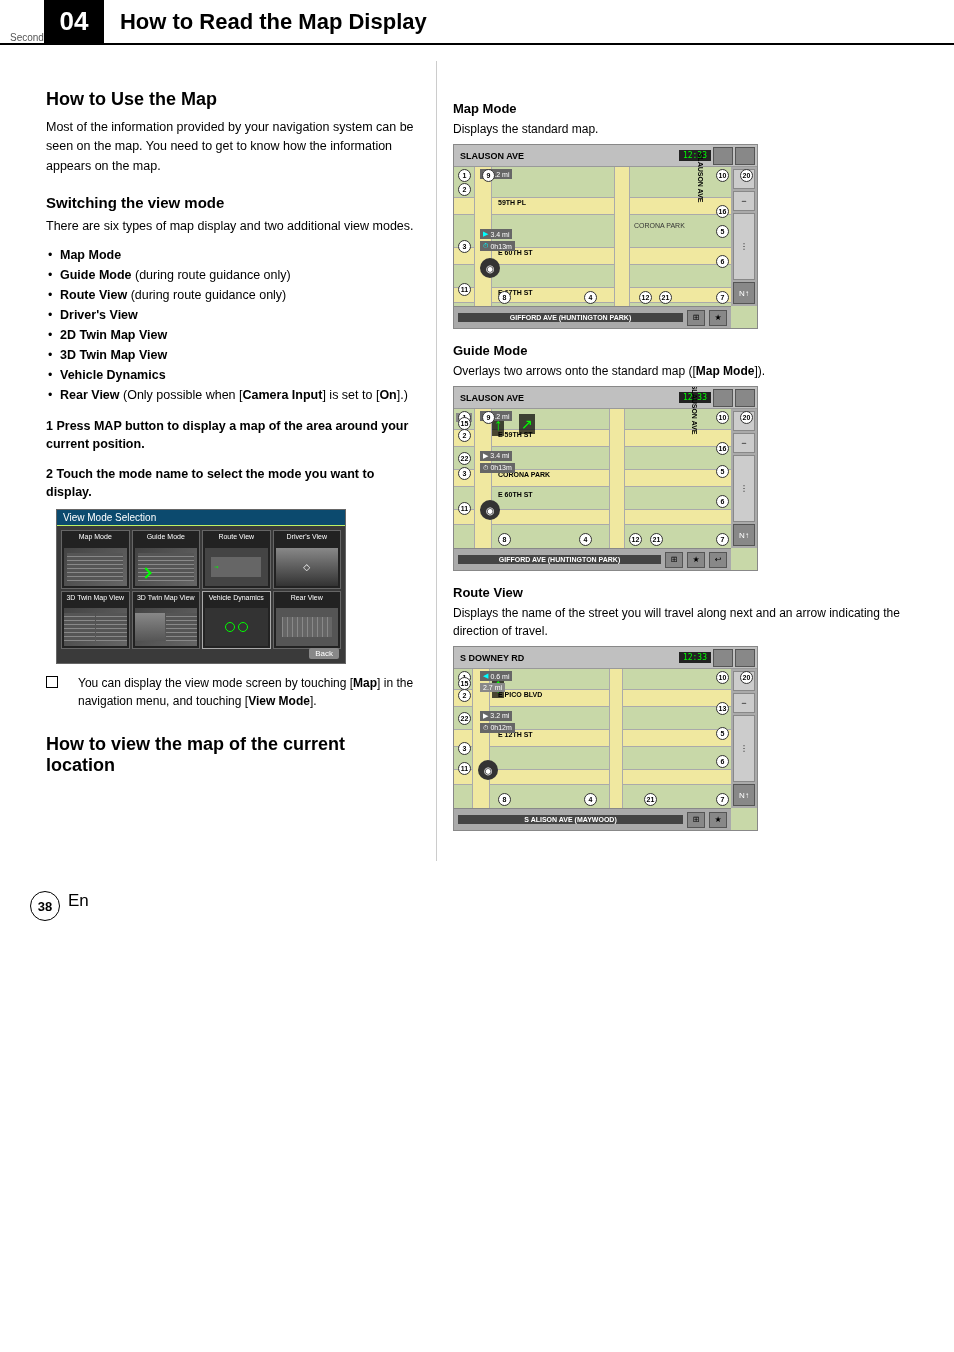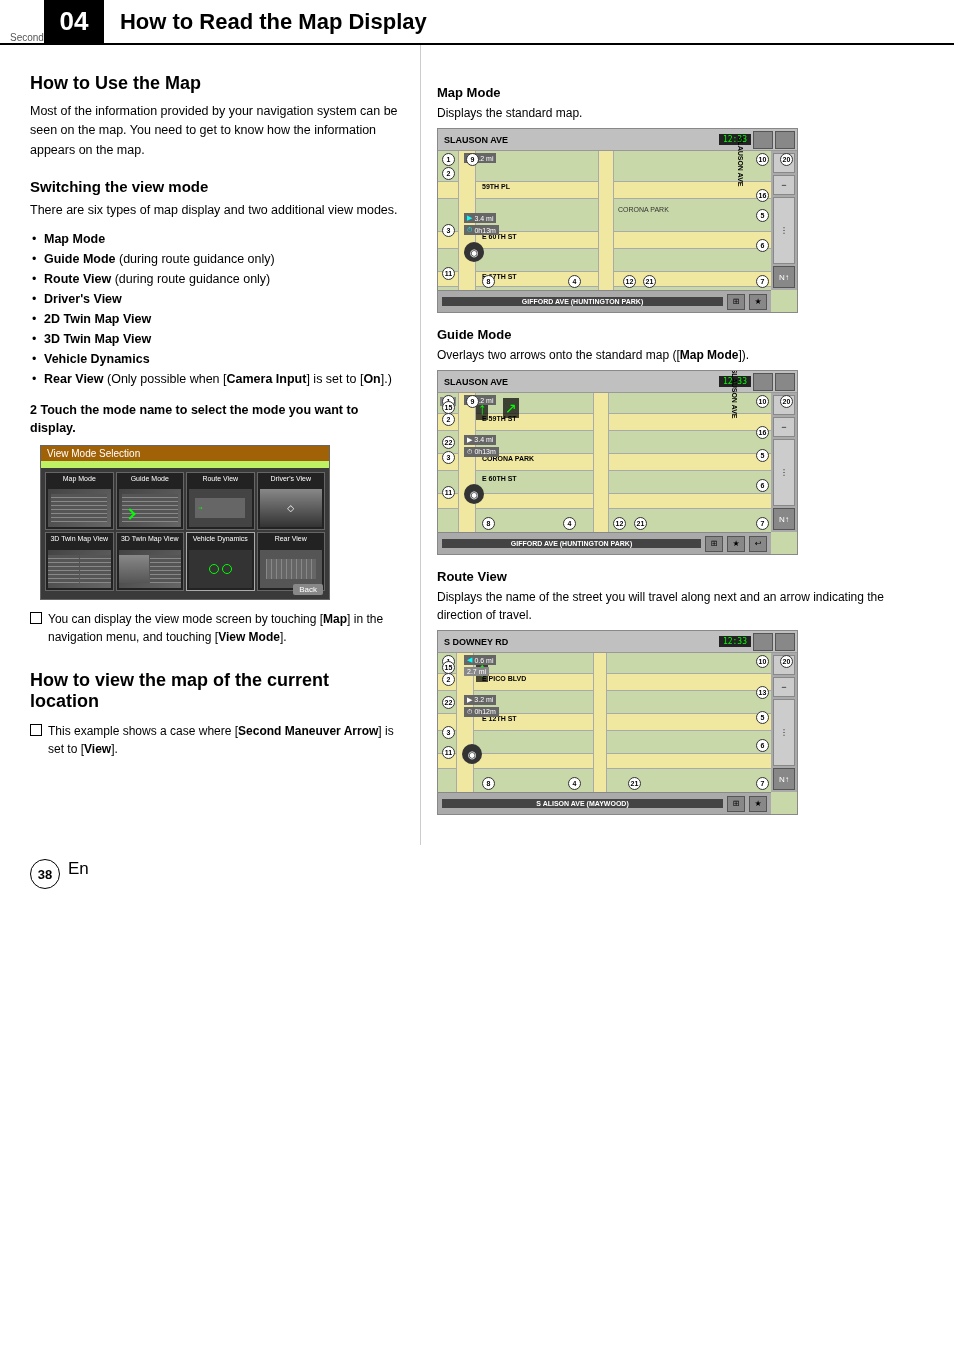--- a/index.html
+++ b/index.html
@@ -44,21 +44,21 @@
       font-weight: bold;
       padding: 8px 16px;
       display: flex;
       align-items: center;
     }
 
     
     .main-content {
       display: flex;
       gap: 0;
-      padding: 0;
+      padding: 16px;
       justify-content: center;
     }
     .left-column {
       width: 420px;
       padding: 24px 20px 24px 30px;
       flex-shrink: 0;
     }
     .right-column {
       flex: 1;
       padding: 24px 24px 24px 16px;
@@ -107,41 +107,41 @@
     .step {
       font-size: 12.5px;
       font-weight: bold;
       margin: 12px 0 6px 0;
       line-height: 1.45;
     }
 
     
     .note-block {
       display: flex;
-      gap: 6px;
+      gap: 20px;
       margin: 10px 0;
       font-size: 12px;
       line-height: 1.5;
     }
 
     
     .view-mode-screenshot {
       width: 290px;
       height: 155px;
       background: #3a3a3a;
       border: 1.5px solid #666;
       margin: 8px 0 8px 10px;
       position: relative;
     }
     .vms-title-bar {
-      background: #a16207;
+      background: #0c4a6e;
       color: #fff;
       font-size: 10px;
       padding: 2px 6px;
-      border-bottom: 7px solid #bef264;
+      border-bottom: 1px solid #bef264;
     }
     .vms-grid {
       display: grid;
       grid-template-columns: 1fr 1fr 1fr 1fr;
       grid-template-rows: 1fr 1fr;
       gap: 2px;
       padding: 4px;
       height: calc(100% - 26px);
     }
     .vms-cell {
@@ -185,21 +185,21 @@
       right: 6px;
       background: #888;
       color: #fff;
       font-size: 8px;
       padding: 1px 6px;
       border-radius: 2px;
     }
 
     
     .map-screenshot-right {
-      width: 361px;
+      width: 305px;
       height: 185px;
       background: #b8c9a0;
       border: 1.5px solid #666;
       margin: 6px 0 6px 0;
       position: relative;
       font-size: 8px;
       overflow: hidden;
     }
 
     
@@ -240,20 +240,21 @@
       <li><span class="bold-text">Map Mode</span></li>
       <li><span class="bold-text">Guide Mode</span><span> (during route guidance only)</span></li>
       <li><span class="bold-text">Route View</span><span> (during route guidance only)</span></li>
       <li><span class="bold-text">Driver's View</span></li>
       <li><span class="bold-text">2D Twin Map View</span></li>
       <li><span class="bold-text">3D Twin Map View</span></li>
       <li><span class="bold-text">Vehicle Dynamics</span></li>
       <li><span class="bold-text">Rear View</span><span> (Only possible when [<span class="bold-text">Camera Input</span>] is set to [<span class="bold-text">On</span>].)</span></li>
     </ul>
 
+    <div class="step">1   Press MAP button to display a map of the area around your current position.</div>
     <div class="step">2   Touch the mode name to select the mode you want to display.</div>
 
     <div class="view-mode-screenshot">
       <div class="vms-title-bar">View Mode Selection</div>
       <div class="vms-grid">
 
         <div class="vms-cell">
           <div class="vms-cell-label">Map Mode</div>
           <div class="vms-cell-img">
             <div class="vms-grid-lines"></div>
@@ -317,26 +318,20 @@
 
     <div class="note-block">
       <div style="width:12px;height:12px;border:1.5px solid #000;flex-shrink:0;margin-top:2px;"></div>
       <div style="font-size:12px;line-height:1.5;">
         You can display the view mode screen by touching [<span class="bold-text">Map</span>] in the navigation menu, and touching [<span class="bold-text">View Mode</span>].
       </div>
     </div>
 
     <div style="margin-top: 24px;">
       <div class="section-title">How to view the map of the current location</div>
-      <div class="note-block">
-        <div style="width:12px;height:12px;border:1.5px solid #000;flex-shrink:0;margin-top:2px;"></div>
-        <div style="font-size:12px;line-height:1.5;">
-          This example shows a case where [<span class="bold-text">Second Maneuver Arrow</span>] is set to [<span class="bold-text">View</span>].
-        </div>
-      </div>
     </div>
 
   </div>
 
   <div class="right-column">
 
     <div class="right-subsection-title">Map Mode</div>
     <div class="right-body-text">Displays the standard map.</div>
 
     <div class="map-screenshot-right" style="position:relative;overflow:hidden;background:#c8d8a8;border:1.5px solid #888;">

